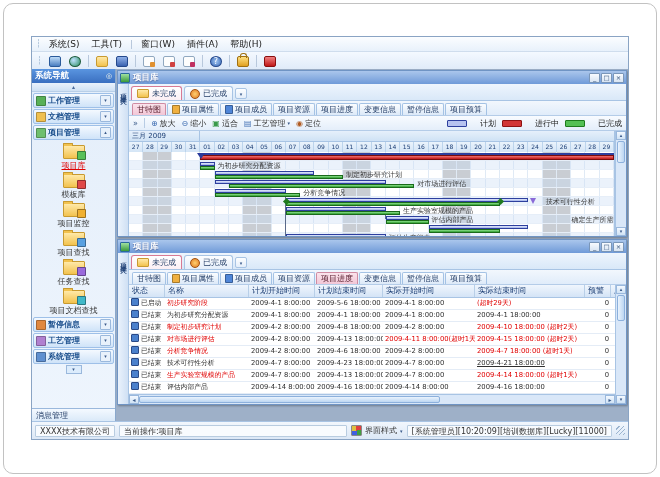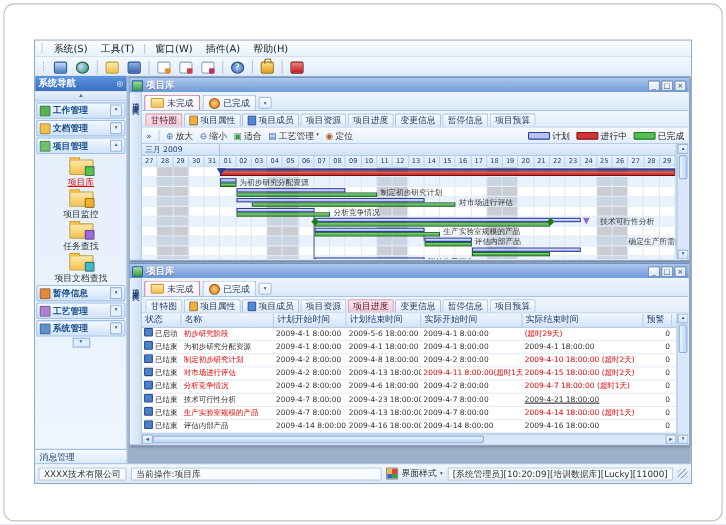--- a/index.html
+++ b/index.html
@@ -100,21 +100,21 @@
   
   .g-toolbar{height:14px;flex:0 0 14px;background:linear-gradient(#f8fbff,#e4eefa);border-bottom:1px solid #b4cce8;
              display:flex;align-items:center;padding:0 4px;gap:6px;font-size:8px;color:#333}
   .gt-more{color:#3a5a8a}
   .vsep{width:1px;height:10px;background:#b8cce4}
   .gt-btn{display:flex;align-items:center;gap:2px;white-space:nowrap}
   .gt-glyph{font-size:8px;color:#3a6ab0}
   .g-fit{color:#3a9a4a}.g-locate{color:#b05a20}
   .gt-dd{font-size:5px;color:#3a5a8a}
   .legend{margin-left:auto;display:flex;align-items:center;gap:6px;font-size:8px;color:#222}
-  .lg-item{display:flex;align-items:center;gap:2px}
+  .lg-item{display:flex;align-items:center;gap:13px}
   .lg-swatch{width:20px;height:7px;border:1px solid #555;border-radius:1px;box-sizing:border-box}
   .chart{flex:1;position:relative}
   .g-area{position:absolute;left:0;top:0;right:11px;bottom:0;overflow:hidden;border-right:1px solid #a8c4e4}
   .g-months{height:10px;display:flex;background:linear-gradient(#e6f0fb,#cfe2f5);border-bottom:1px solid #a8c4e4}
   .g-month{font-size:7px;color:#1c3e74;padding-left:3px;border-right:1px solid #a8c4e4;box-sizing:border-box;
            line-height:10px;white-space:nowrap;overflow:hidden}
   .g-days{height:10px;display:flex;background:linear-gradient(#eaf3fc,#d4e5f6);border-bottom:1px solid #a8c4e4}
   .g-day{font-size:6px;color:#1c3e74;text-align:center;line-height:10px;border-right:1px solid #bcd4ec;box-sizing:border-box;flex:1}
   .g-body{position:absolute;top:21px;left:0;right:0;bottom:0;background:#fff}
   .g-col{position:absolute;top:0;bottom:0;border-right:1px solid #e0eaf5;box-sizing:border-box}
@@ -249,23 +249,35 @@
           </div>
           <div class="sb-items">
             <div class="sb-item selected">
               <div class="folder">
                 <div class="badge" style="background: rgb(88, 192, 88);"></div>
               </div>
               <span class="label">项目库</span>
             </div>
             <div class="sb-item">
               <div class="folder">
+                <div class="badge" style="background: rgb(224, 72, 72);"></div>
+              </div>
+              <span class="label">模板库</span>
+            </div>
+            <div class="sb-item">
+              <div class="folder">
                 <div class="badge" style="background: rgb(240, 176, 48);"></div>
               </div>
               <span class="label">项目监控</span>
+            </div>
+            <div class="sb-item">
+              <div class="folder">
+                <div class="badge" style="background: rgb(88, 160, 224);"></div>
+              </div>
+              <span class="label">项目查找</span>
             </div>
             <div class="sb-item">
               <div class="folder">
                 <div class="badge" style="background: rgb(154, 106, 220);"></div>
               </div>
               <span class="label">任务查找</span>
             </div>
             <div class="sb-item">
               <div class="folder">
                 <div class="badge" style="background: rgb(64, 184, 200);"></div>

